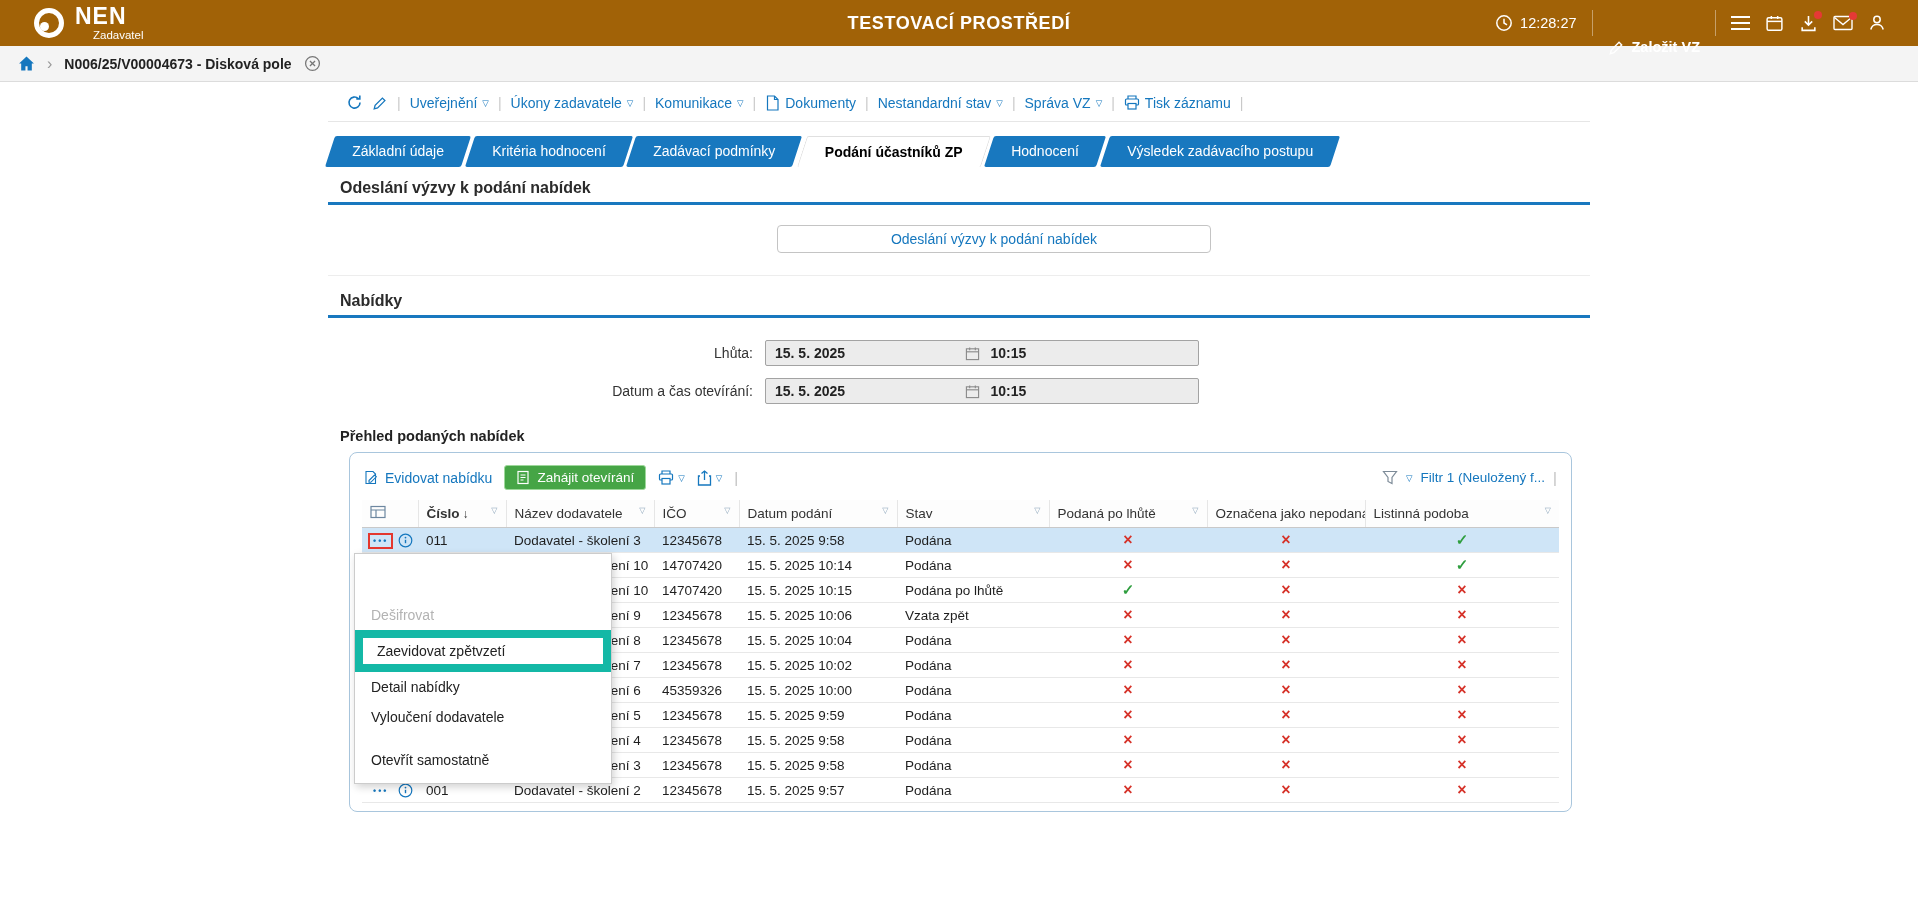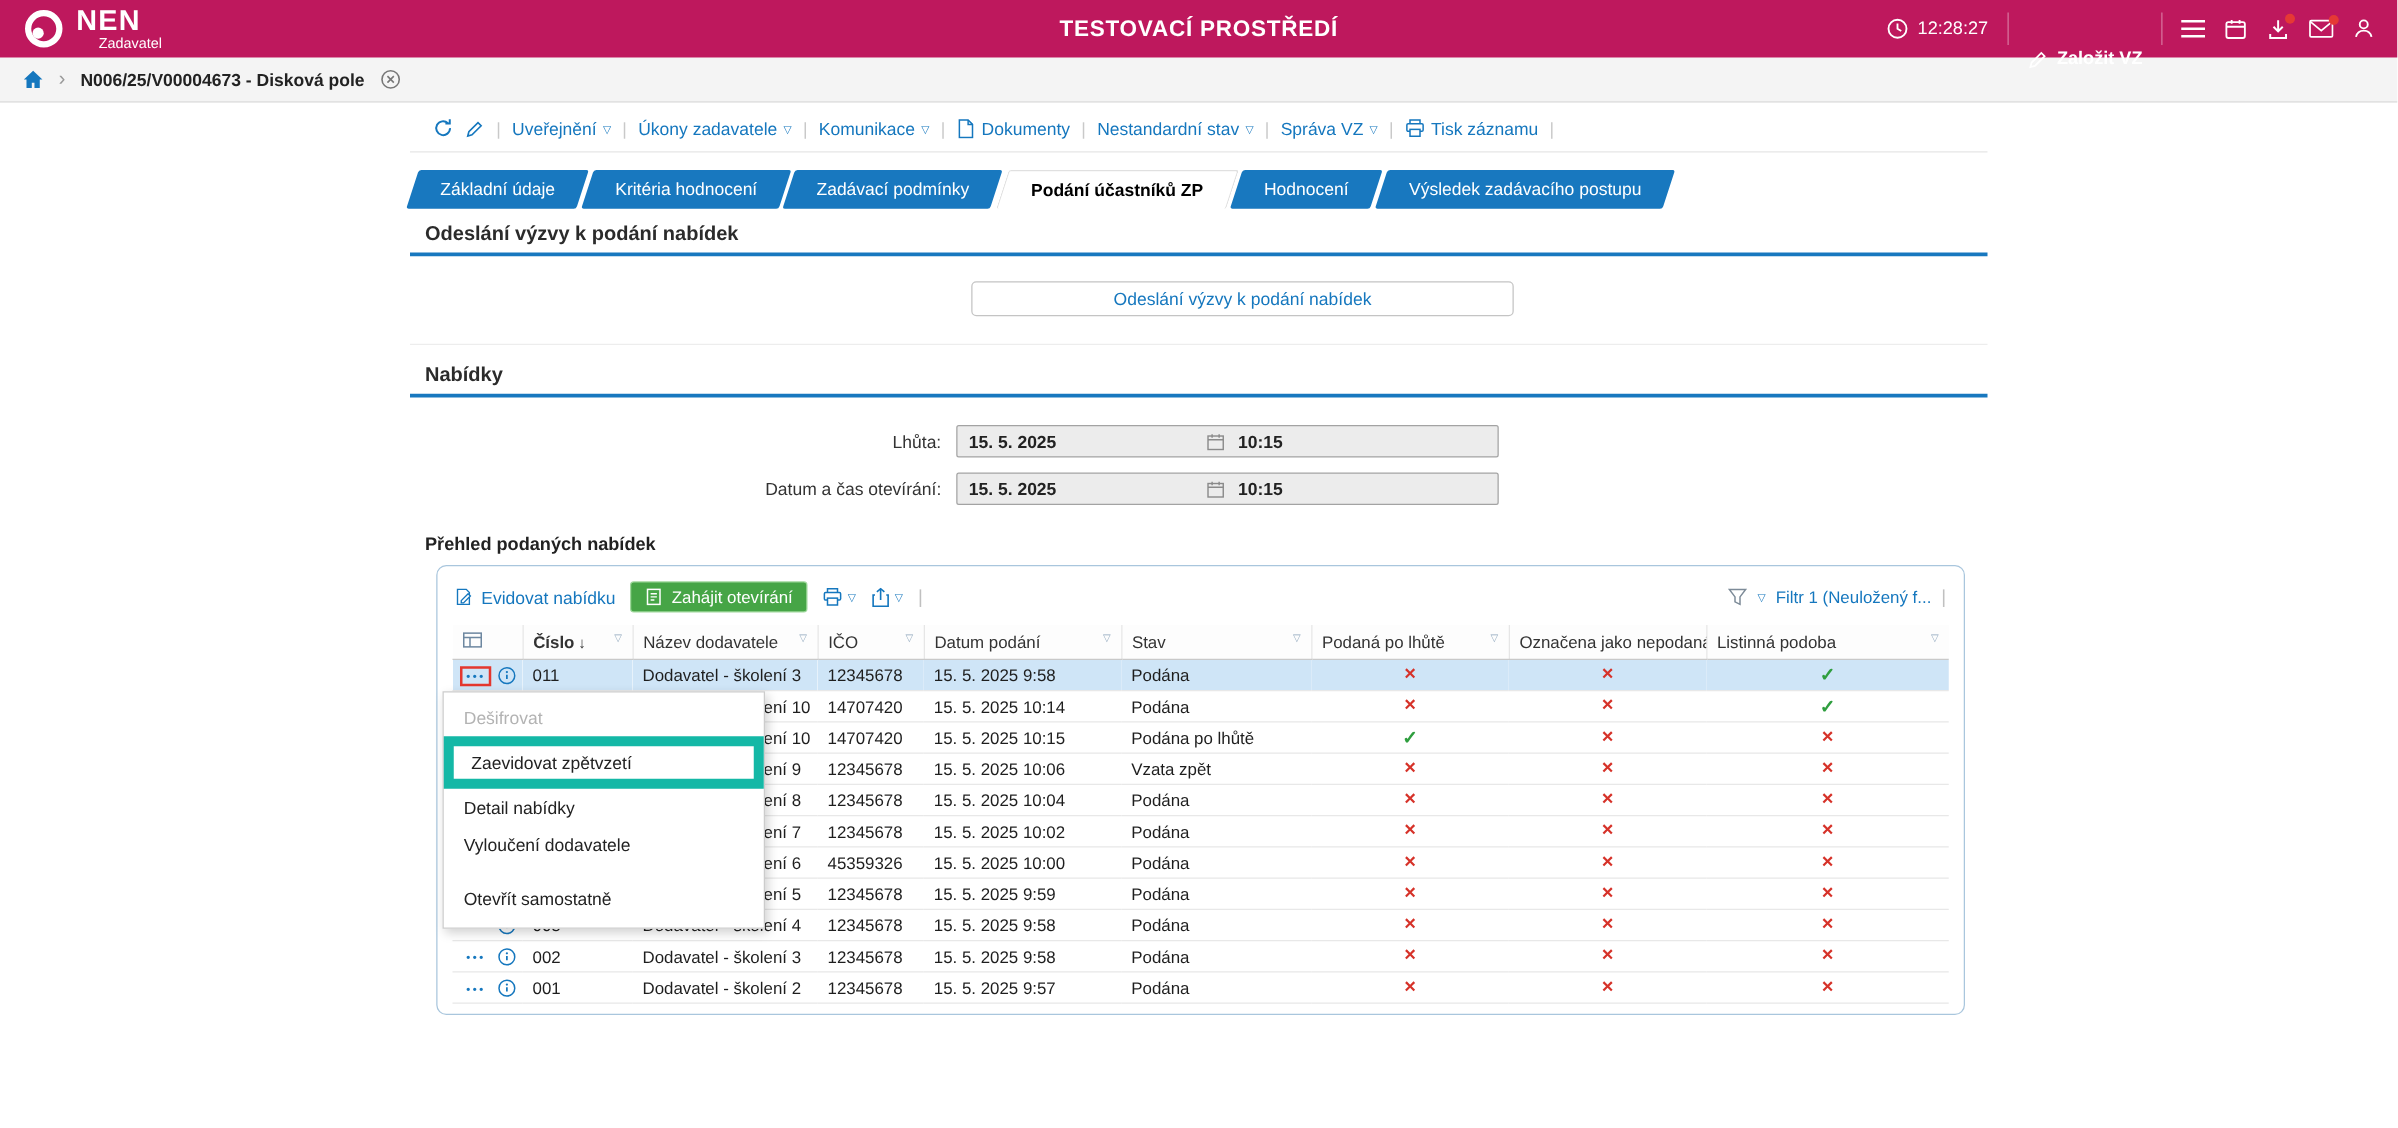--- a/index.html
+++ b/index.html
@@ -1,21 +1,21 @@
 <!DOCTYPE html>
 <html><head>
 <meta charset="utf-8">
 <style>
   * { box-sizing: border-box; }
   html,body { margin:0; padding:0; width:1918px; height:902px; overflow:hidden;
               background:#fff; font-family:"Liberation Sans", sans-serif; color:#222; }
 
   
-  .hdr { height:46px; background:#be185d; color:#fff; display:flex; align-items:center;
-         padding:0 18px; position:relative;gap:22px; }
+  .hdr { height:46px; background:#a16207; color:#fff; display:flex; align-items:center;
+         padding:0 32px; position:relative;gap:22px; }
   .brand { display:flex; align-items:center; gap:9px; }
   .brand-col { display:flex; flex-direction:column; line-height:1; }
   .brand-name { font-size:23px; font-weight:700; letter-spacing:1px; }
   .brand-sub  { font-size:11.5px; margin:2px 0 0 18px; }
   .env { position:absolute; left:50%; transform:translateX(-50%); font-size:18px;
          font-weight:700; letter-spacing:.6px; }
   .hright { margin-left:auto; display:flex; align-items:center; gap:15px; }
   .hitem { display:flex; align-items:center; gap:7px; font-size:14.5px; }
   .hbtn  { font-weight:700; cursor:pointer;margin-top:48px; }
   .hsep { width:1px; height:26px; background:rgba(255,255,255,.4); }
@@ -107,21 +107,21 @@
   .dots { color:#1577be; font-size:9px; letter-spacing:2px; font-weight:700;
           padding:1px 3px; cursor:pointer; }
   .dots.annotated { outline:2px solid #e4372e; }
   .info-ic { color:#1577be; margin-left:7px; display:inline-flex; vertical-align:middle; cursor:pointer; }
 
   
   .ctx { position:absolute; left:4px; top:100px; width:258px; background:#fff;
          border:1px solid #ccc; box-shadow:2px 3px 8px rgba(0,0,0,.18);
          padding:5px 0 8px; z-index:5; }
   .mi { padding:7px 16px; font-size:14px; color:#222; cursor:pointer; }
-  .mi.disabled { color:#b3b3b3; cursor:default; }
+  .mi.disabled { color:#b3b3b3; cursor:default;margin-top:41px; }
   .mi.highlighted { border:8px solid #14b8a6; padding:5px 14px; }
   .mi.separated { margin-top:13px; }
 </style>
 </head>
 <body>
 
 <div class="hdr">
   <div class="brand">
     <span style="display:flex;">
       <svg width="34" height="34" viewBox="0 0 34 34">

